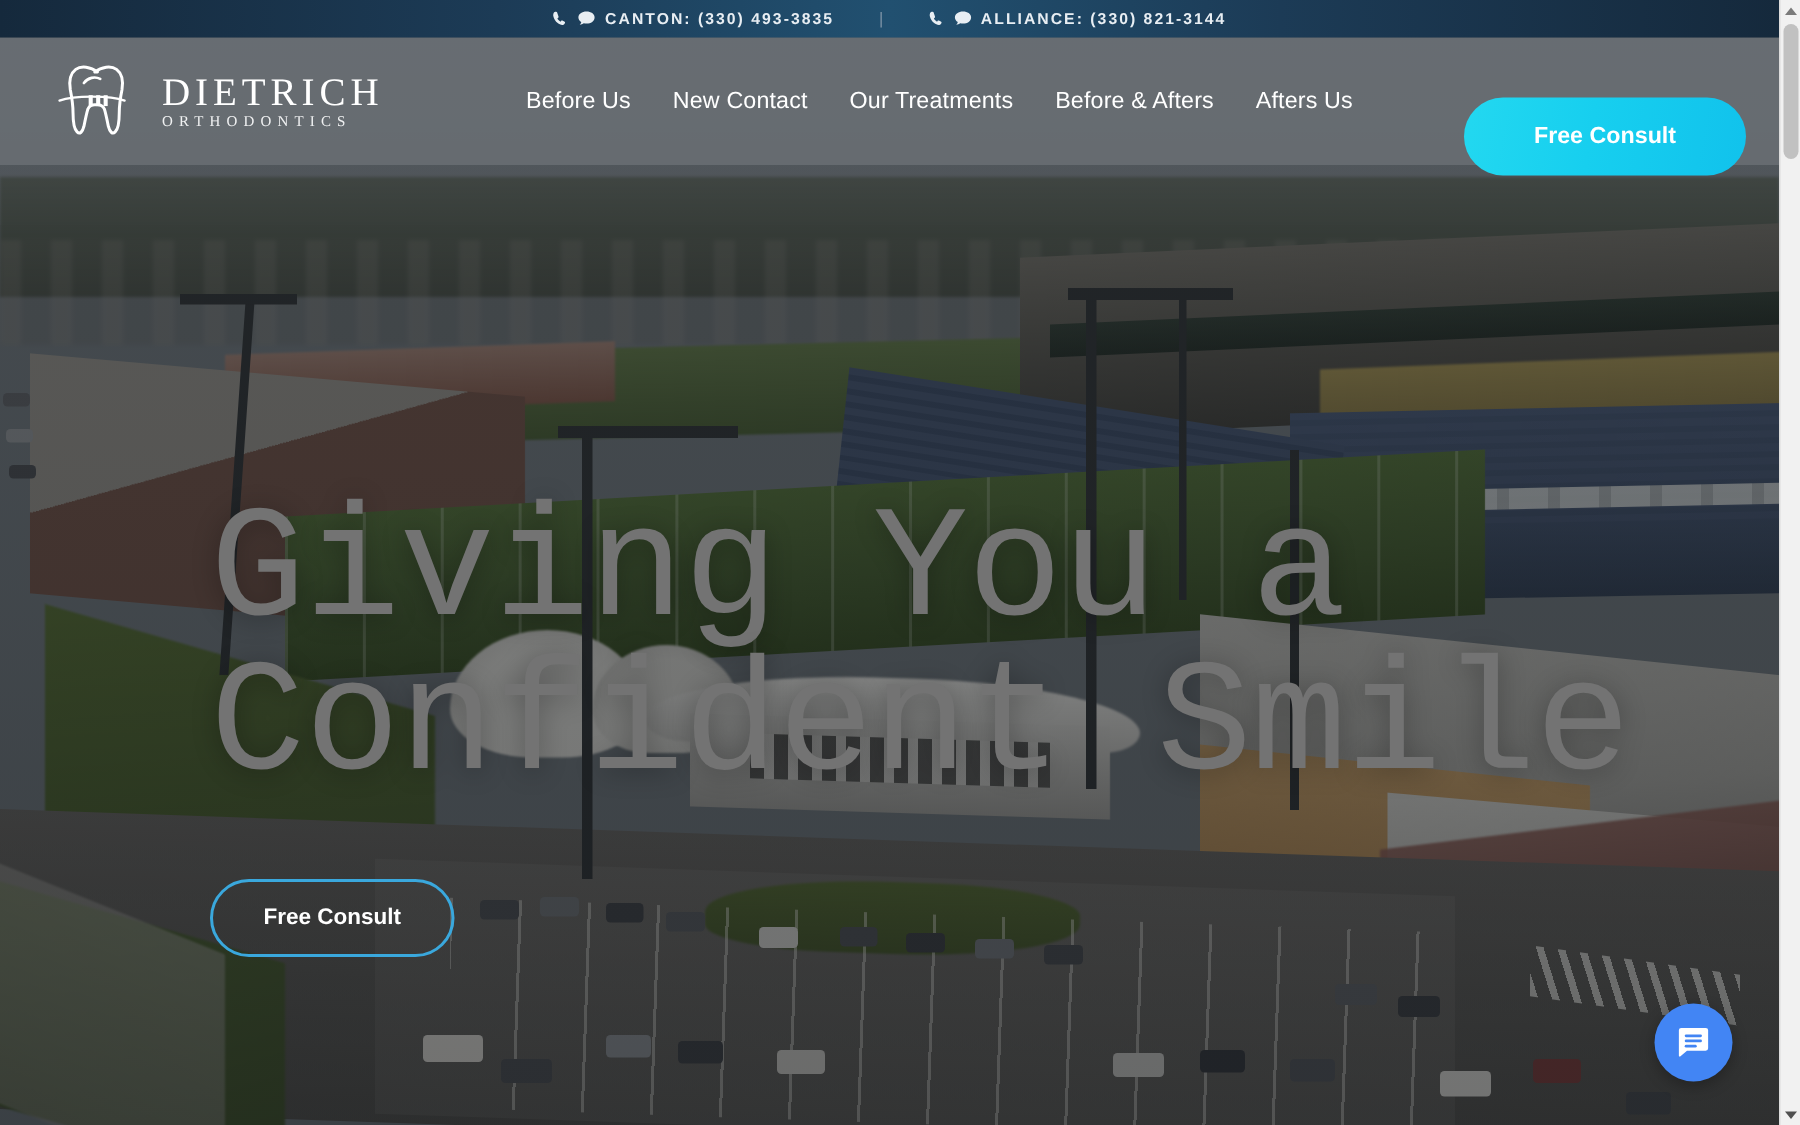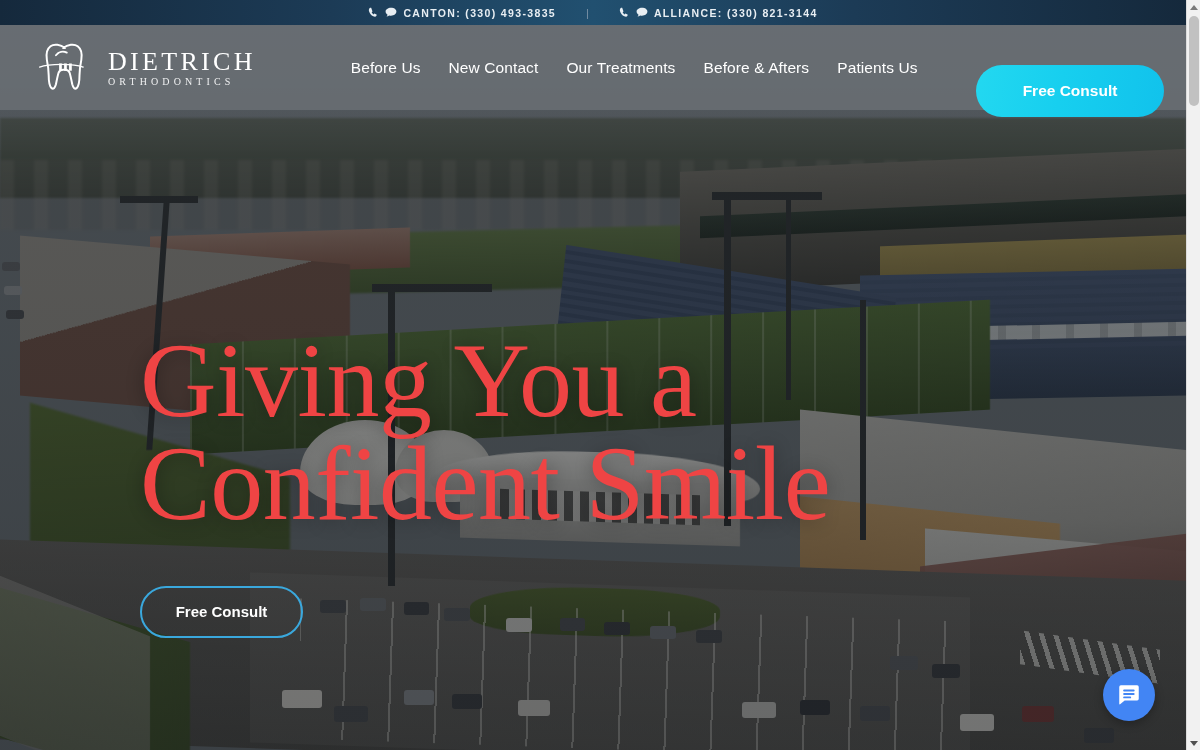--- a/index.html
+++ b/index.html
@@ -301,22 +301,22 @@
     color:#fff; font-size:15.5px; font-weight:700;
     display:flex; align-items:center; justify-content:center;
     border:none; cursor:pointer;
   }
 
   
   .hero-content {
     position:absolute; left:140px; top:330px; z-index:10;
   }
   .headline {
-    font-family:Liberation Serif, serif;
-    color:#ef4444; font-size:106px; line-height:.97;
+    font-family:Liberation Mono, monospace;
+    color:#737373; font-size:106px; line-height:.97;
     font-weight:400; letter-spacing:-0.5px;
     text-shadow:0 2px 18px rgba(0,0,0,.30);
   }
   .headline .l2 { display:block;text-align:right; }
   .cta-ghost {
     margin-top:50px; width:163px; height:52px; border-radius:26px;
     border:2px solid #3aa8dd; background:transparent;
     color:#ffffff; font-size:15px; font-weight:700;
     display:flex; align-items:center; justify-content:center;
     cursor:pointer;
@@ -474,21 +474,21 @@
           <div class="logo-name">DIETRICH</div>
           <div class="logo-sub">ORTHODONTICS</div>
         </div>
       </div>
 
       <div class="nav">
         <a href="#">Before Us</a>
         <a href="#">New Contact</a>
         <a href="#">Our Treatments</a>
         <a href="#">Before &amp; Afters</a>
-        <a href="#">Patients Us</a>
+        <a href="#">Afters Us</a>
       </div>
 
       <button class="cta-top">Free Consult</button>
     </div>
 
     <div class="hero-content">
       <h1 class="headline">
         <span class="l1">Giving You a</span>
         <span class="l2">Confident Smile</span>
       </h1>

